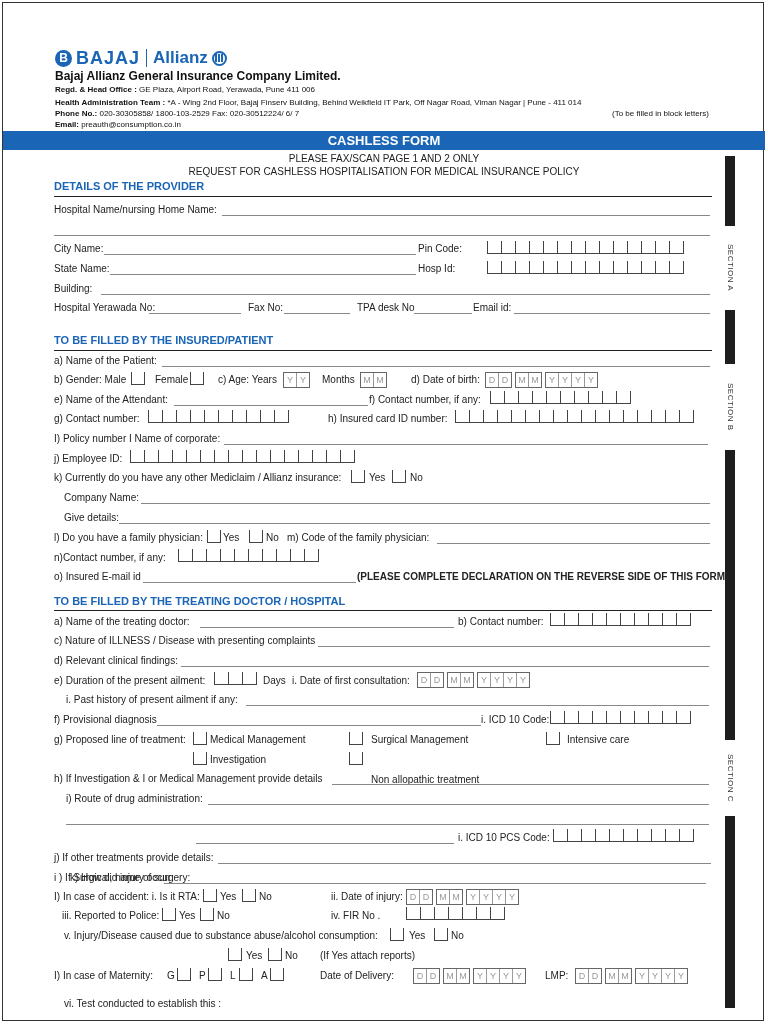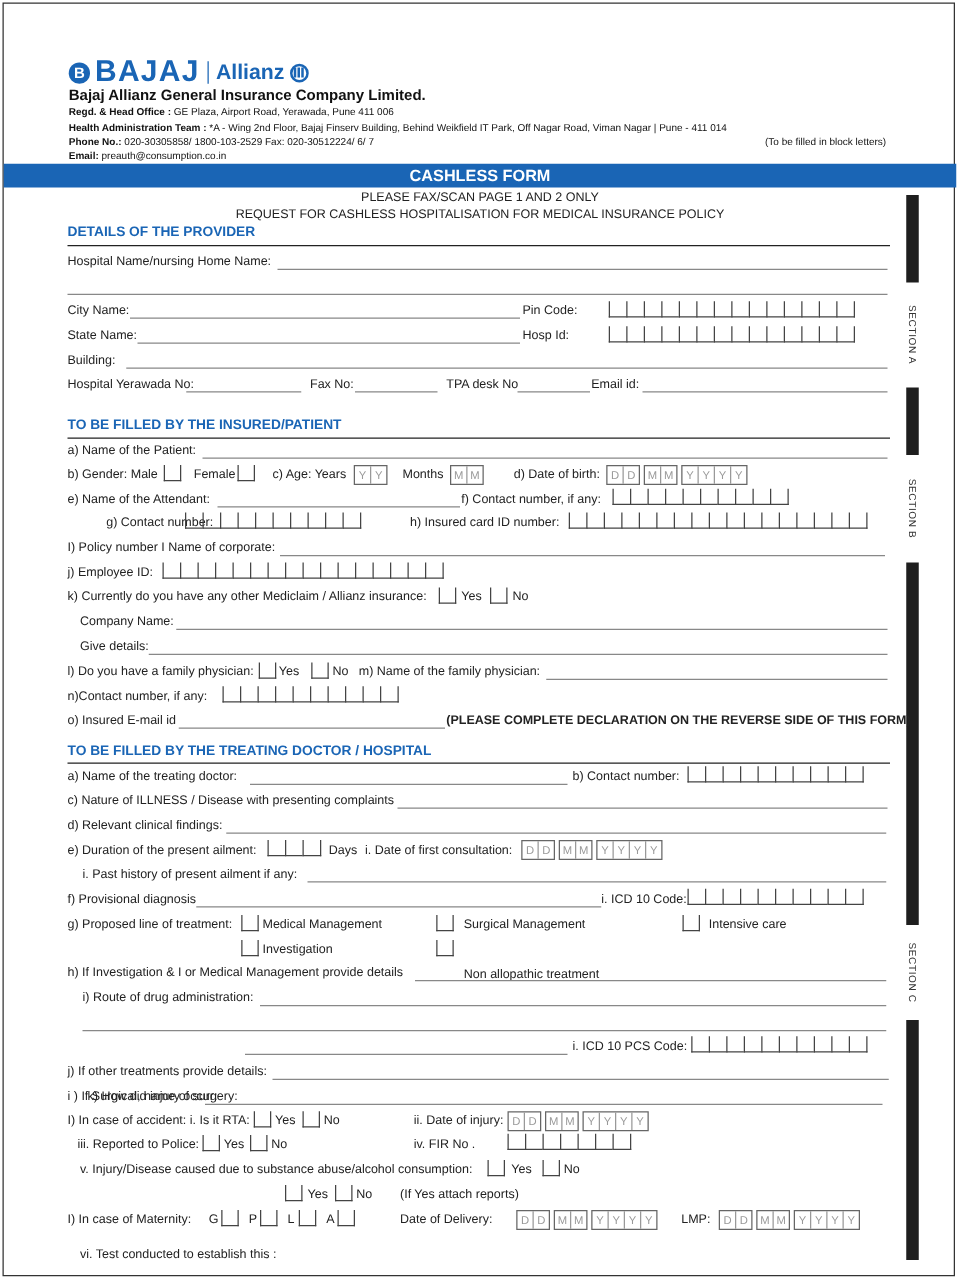--- a/index.html
+++ b/index.html
@@ -1,21 +1,21 @@
 <!DOCTYPE html>
 <html><head>
 <meta charset="utf-8">
 <style>
   html,body{margin:0;padding:0;background:#fff;}
   body{width:768px;height:1024px;position:relative;overflow:hidden;font-family:"Liberation Sans",sans-serif;color:#222;}
   .page-border{position:absolute;left:2px;top:2px;width:762px;height:1019px;border:1px solid #333;box-sizing:border-box;pointer-events:none;}
   .abs{position:absolute;white-space:nowrap;}
   .hdr-logo{left:55px;top:47px;height:22px;display:flex;align-items:center;gap:4px;}
   .bajaj-circle{width:17px;height:17px;border-radius:50%;background:#1a65b5;color:#fff;font-weight:bold;font-size:12px;display:flex;align-items:center;justify-content:center;}
-  .bajaj-word{font-weight:bold;font-size:24px;color:#1a65b5;letter-spacing:1px;}
+  .bajaj-word{font-weight:bold;font-size:18px;color:#1a65b5;letter-spacing:1px;}
   .logo-sep{width:1px;height:18px;background:#1a65b5;margin:0 2px;}
   .allianz-word{font-weight:bold;font-size:17px;color:#1a65b5;}
   .allianz-circle{width:15px;height:15px;border-radius:50%;border:2px solid #1a65b5;box-sizing:border-box;display:flex;align-items:center;justify-content:center;gap:1px;}
   .allianz-circle span{display:block;width:2px;height:8px;background:#1a65b5;}
   .company{left:55px;top:69px;font-size:12px;font-weight:bold;color:#111;}
   .small{font-size:8px;color:#111;}
   .small b{font-weight:bold;}
   .bluebar{position:absolute;left:3px;top:131px;width:762px;height:19px;background:#1a65b5;color:#fff;font-weight:bold;font-size:13px;text-align:center;line-height:19px;}
   .center{left:0;width:768px;text-align:center;font-size:10px;}
   .section-title{font-size:11px;font-weight:bold;color:#1a65b5;}
@@ -178,21 +178,21 @@
     <div class="cell"></div>
     <div class="cell"></div>
     <div class="cell"></div>
     <div class="cell"></div>
     <div class="cell"></div>
     <div class="cell"></div>
     <div class="cell"></div>
     <div class="cell"></div>
   </div>
 
-<div class="abs lbl" style="left:54px;top:413px;margin-left:31px;">g) Contact number:</div>
+<div class="abs lbl" style="left:54px;top:413px;">g) Contact number:</div>
 <div class="boxes" style="left:148px;top:410px;">
     <div class="cell"></div>
     <div class="cell"></div>
     <div class="cell"></div>
     <div class="cell"></div>
     <div class="cell"></div>
     <div class="cell"></div>
     <div class="cell"></div>
     <div class="cell"></div>
     <div class="cell"></div>
@@ -252,21 +252,21 @@
 <div class="uline" style="left:141px;top:503px;width:569px;"></div>
 
 <div class="abs lbl" style="left:64px;top:512px;">Give details:</div>
 <div class="uline" style="left:119px;top:523px;width:591px;"></div>
 
 <div class="abs lbl" style="left:54px;top:532px;">l) Do you have a family physician:</div>
 <div class="chk" style="left:207px;top:530px;"></div>
 <div class="abs lbl" style="left:223px;top:532px;">Yes</div>
 <div class="chk" style="left:249px;top:530px;"></div>
 <div class="abs lbl" style="left:266px;top:532px;">No</div>
-<div class="abs lbl" style="left:287px;top:532px;">m) Name of the family physician:</div>
+<div class="abs lbl" style="left:287px;top:532px;">m) Code of the family physician:</div>
 <div class="uline" style="left:437px;top:543px;width:273px;"></div>
 
 <div class="abs lbl" style="left:54px;top:552px;">n)Contact number, if any:</div>
 <div class="boxes" style="left:178px;top:549px;">
     <div class="cell"></div>
     <div class="cell"></div>
     <div class="cell"></div>
     <div class="cell"></div>
     <div class="cell"></div>
     <div class="cell"></div>

